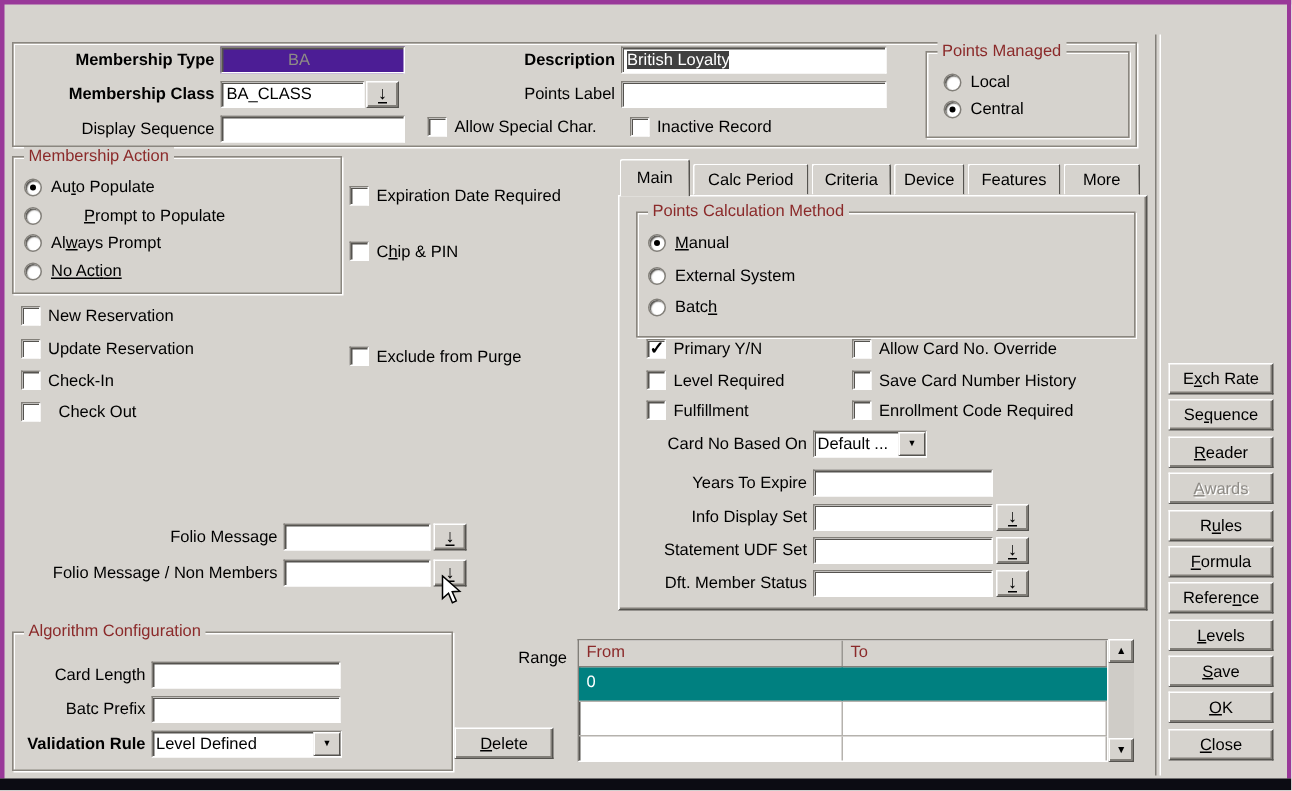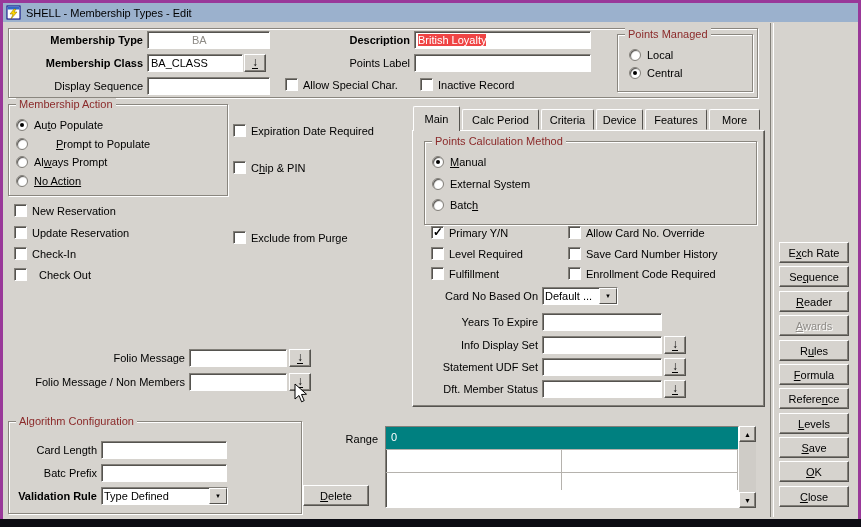--- a/index.html
+++ b/index.html
@@ -11,22 +11,22 @@
             display:flex;align-items:center;gap:4px;padding-left:3px;box-sizing:border-box;}
   .titletext{color:#000;white-space:nowrap;}
   .lbl{position:absolute;white-space:nowrap;line-height:13px;}
   .r{text-align:right;}
   .b{font-weight:bold;}
   .groove{position:absolute;border:1px solid #8a867f;box-shadow:1px 1px 0 #fff, inset 1px 1px 0 #fff;}
   .gtitle{position:absolute;background:#d6d3ce;color:#8b2a2a;padding:0 3px;white-space:nowrap;line-height:12px;z-index:2;}
   .inp{position:absolute;background:#fff;border:1px solid;border-color:#827f79 #fff #fff #827f79;
        box-shadow:inset 1px 1px 0 #55534f;box-sizing:border-box;height:18px;padding:1px 3px;
        white-space:nowrap;overflow:hidden;line-height:14px;}
-  .inp.dis{background:#ffffff;color:#8e8b86;padding-left:44px;}
-  .selhl{background:#ef4444;color:#fff;}
+  .inp.dis{background:#4c1d95;color:#8e8b86;padding-left:44px;}
+  .selhl{background:#404040;color:#fff;}
   .btn{position:absolute;background:#d6d3ce;border:1px solid;border-color:#fff #55534f #55534f #fff;
        box-shadow:inset -1px -1px 0 #827f79;display:flex;align-items:center;justify-content:center;
        box-sizing:border-box;white-space:nowrap;}
   .btn.dis{color:#8e8b86;text-shadow:1px 1px 0 #fff;}
   .lovg{font-weight:bold;font-size:12px;line-height:11px;border-bottom:1px solid #000;}
   .combo{position:absolute;background:#fff;border:1px solid;border-color:#827f79 #fff #fff #827f79;
          box-shadow:inset 1px 1px 0 #55534f;box-sizing:border-box;height:18px;display:flex;}
   .combo .ctext{flex:1;padding:1px 2px;white-space:nowrap;overflow:hidden;line-height:14px;}
   .combo .cbtn{flex:0 0 16px;background:#d6d3ce;border:1px solid;border-color:#fff #55534f #55534f #fff;
          display:flex;align-items:center;justify-content:center;font-size:6px;}
@@ -64,28 +64,20 @@
 </head>
 <body>
 
 <div class="win">
 
   <div class="frame" style="left:0;top:0;width:861px;height:3px;"></div>
   <div class="frame" style="left:0;top:0;width:3px;height:519px;"></div>
   <div class="frame" style="left:858px;top:0;width:3px;height:519px;"></div>
   <div class="bottomband"></div>
 
-  <div class="titlebar">
-    <svg width="16" height="15" viewBox="0 0 16 15">
-      <rect x="1" y="1" width="13" height="13" fill="#fff" stroke="#000080"></rect>
-      <rect x="1.5" y="1.5" width="12" height="3" fill="#316ac5"></rect>
-      <polygon points="8,4 4,9 7,9 5,14 11,7 8,7 10,4" fill="#ffd700" stroke="#806000" stroke-width="0.5"></polygon>
-    </svg>
-    <span class="titletext">SHELL - Membership Types - Edit</span>
-  </div>
 
   <div class="groove" style="left:8px;top:28px;width:748px;height:68px;"></div>
 
   <div class="lbl r b" style="left:20px;top:34px;width:123px;">Membership Type</div>
   <div class="inp dis" style="left:147px;top:31px;width:123px;">BA</div>
 
   <div class="lbl r b" style="left:300px;top:34px;width:110px;">Description</div>
   <div class="inp" style="left:414px;top:31px;width:177px;"><span class="selhl">British Loyalty</span></div>
 
   <div class="groove" style="left:617px;top:34px;width:134px;height:56px;"></div>
@@ -276,26 +268,30 @@
   <div class="gtitle" style="left:16px;top:415px;">Algorithm Configuration</div>
 
   <div class="lbl r" style="left:4px;top:444px;width:93px;">Card Length</div>
   <div class="inp" style="left:101px;top:441px;width:126px;"></div>
 
   <div class="lbl r" style="left:4px;top:467px;width:93px;">Batc Prefix</div>
   <div class="inp" style="left:101px;top:464px;width:126px;"></div>
 
   <div class="lbl r b" style="left:4px;top:490px;width:93px;">Validation Rule</div>
   <div class="combo" style="left:101px;top:487px;width:127px;">
-    <span class="ctext">Type Defined</span>
+    <span class="ctext">Level Defined</span>
     <span class="cbtn">▼</span>
   </div>
 
   <div class="lbl r" style="left:328px;top:433px;width:50px;">Range</div>
   <div class="tbl">
+    <div class="thead">
+      <div class="th">From</div>
+      <div class="th">To</div>
+    </div>
     <div class="trow sel">
       <div class="td">0</div>
     </div>
     <div class="trow">
       <div class="td"></div>
       <div class="td"></div>
     </div>
     <div class="trow" style="height:17px;border-bottom:none;">
       <div class="td"></div>
       <div class="td"></div>

